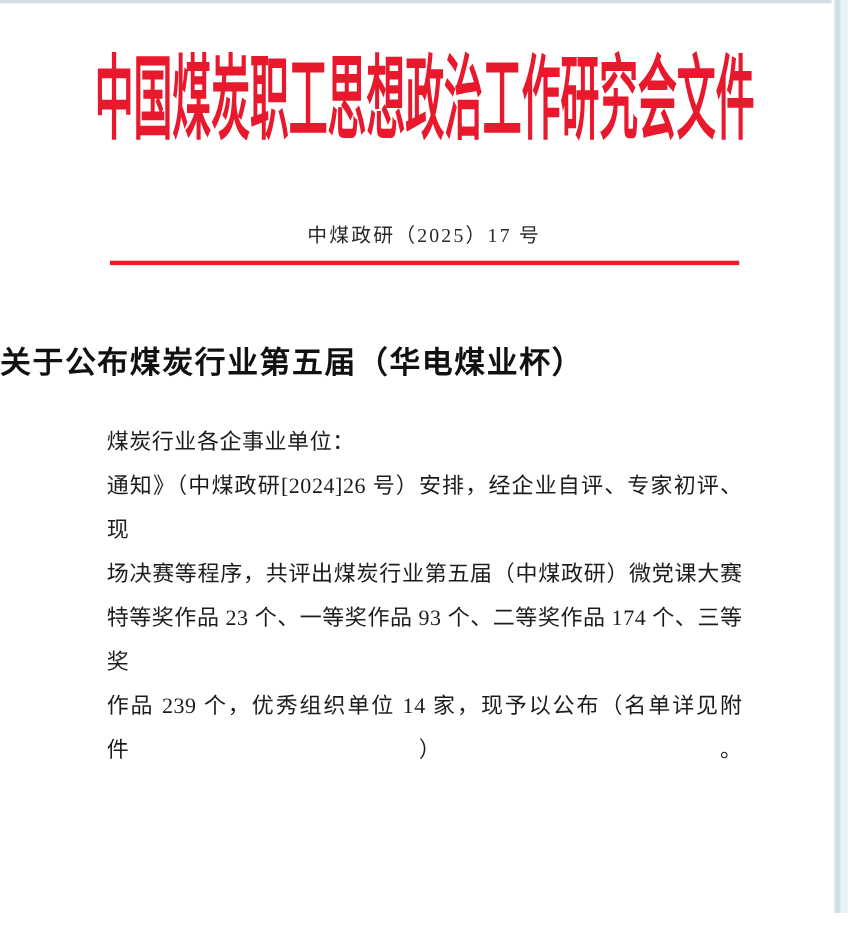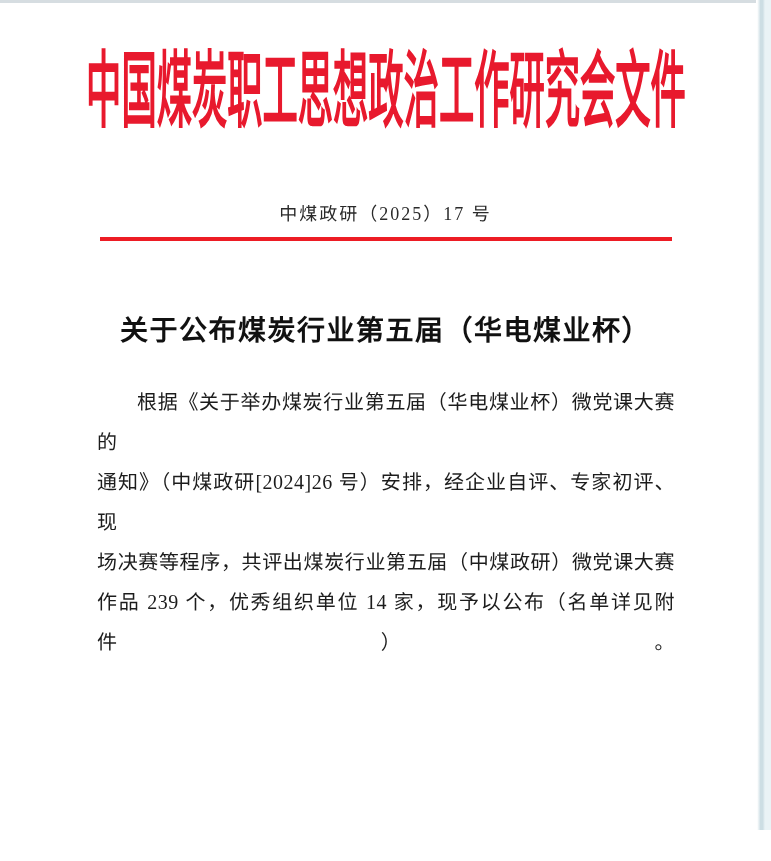--- a/index.html
+++ b/index.html
@@ -62,21 +62,21 @@
 
   .red-divider {
     width: 572px;
     height: 4px;
     margin: 10px auto 0 auto;
     background: #ed1c24;
   }
 
   .doc-title {
     margin-top: 66px;
-    text-align: center;
+    text-align: left;
     font-size: 28px;
     font-weight: bold;
     line-height: 47px;
     letter-spacing: 1.5px;
     color: #111111;
   }
 
   .doc-body {
     margin: 28px 96px 0 97px;
     font-size: 20px;
@@ -106,20 +106,21 @@
 
   <div class="doc-number">中煤政研（2025）17 号</div>
 
   <div class="red-divider" style="background: rgb(237, 28, 36);"></div>
 
   <div class="doc-title">
     <div>关于公布煤炭行业第五届（华电煤业杯）</div>
   </div>
 
   <div class="doc-body">
-    <div class="body-line fill indent">根据《关于举办煤炭行业第五届（华电煤业杯）微党课大赛的</div>
+    <div class="body-line">煤炭行业各企事业单位：</div>
     <div class="body-line fill">通知》（中煤政研[2024]26 号）安排，经企业自评、专家初评、现</div>
     <div class="body-line fill">场决赛等程序，共评出煤炭行业第五届（中煤政研）微党课大赛</div>
+    <div class="body-line fill">特等奖作品 23 个、一等奖作品 93 个、二等奖作品 174 个、三等奖</div>
     <div class="body-line fill">作品 239 个，优秀组织单位 14 家，现予以公布（名单详见附件）。</div>
 
   </div>
 
 </div>
 
 </body></html>

